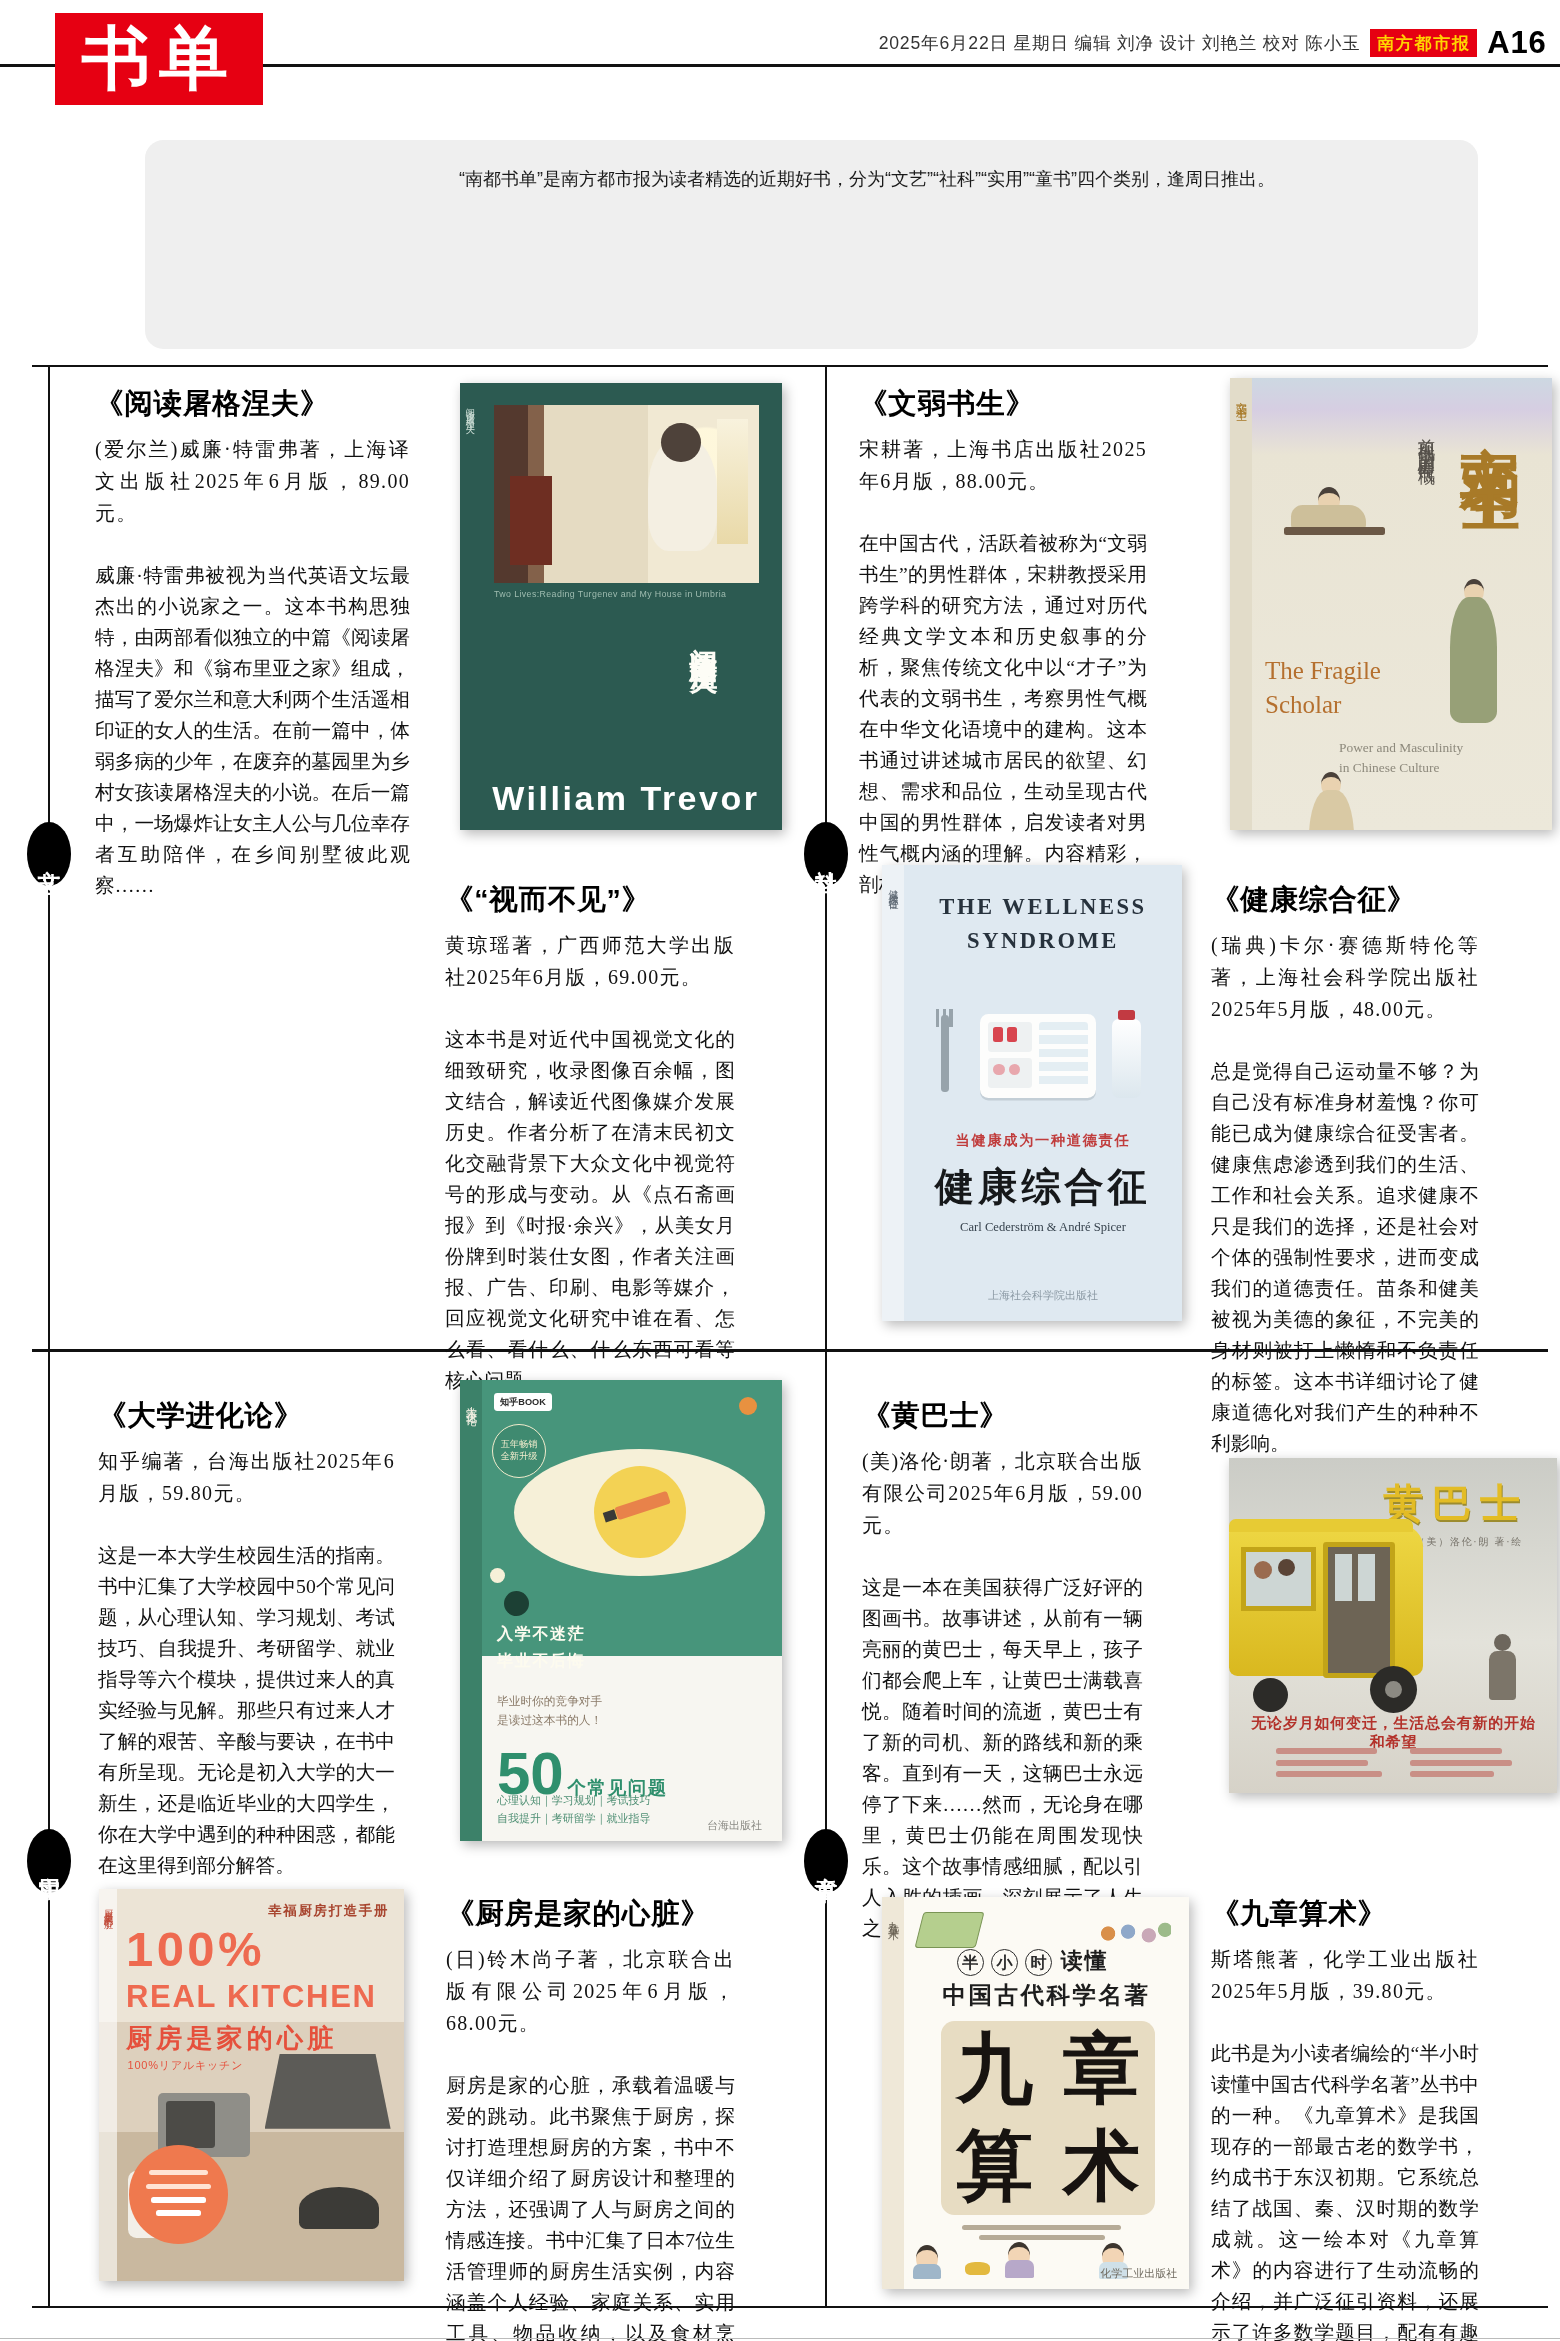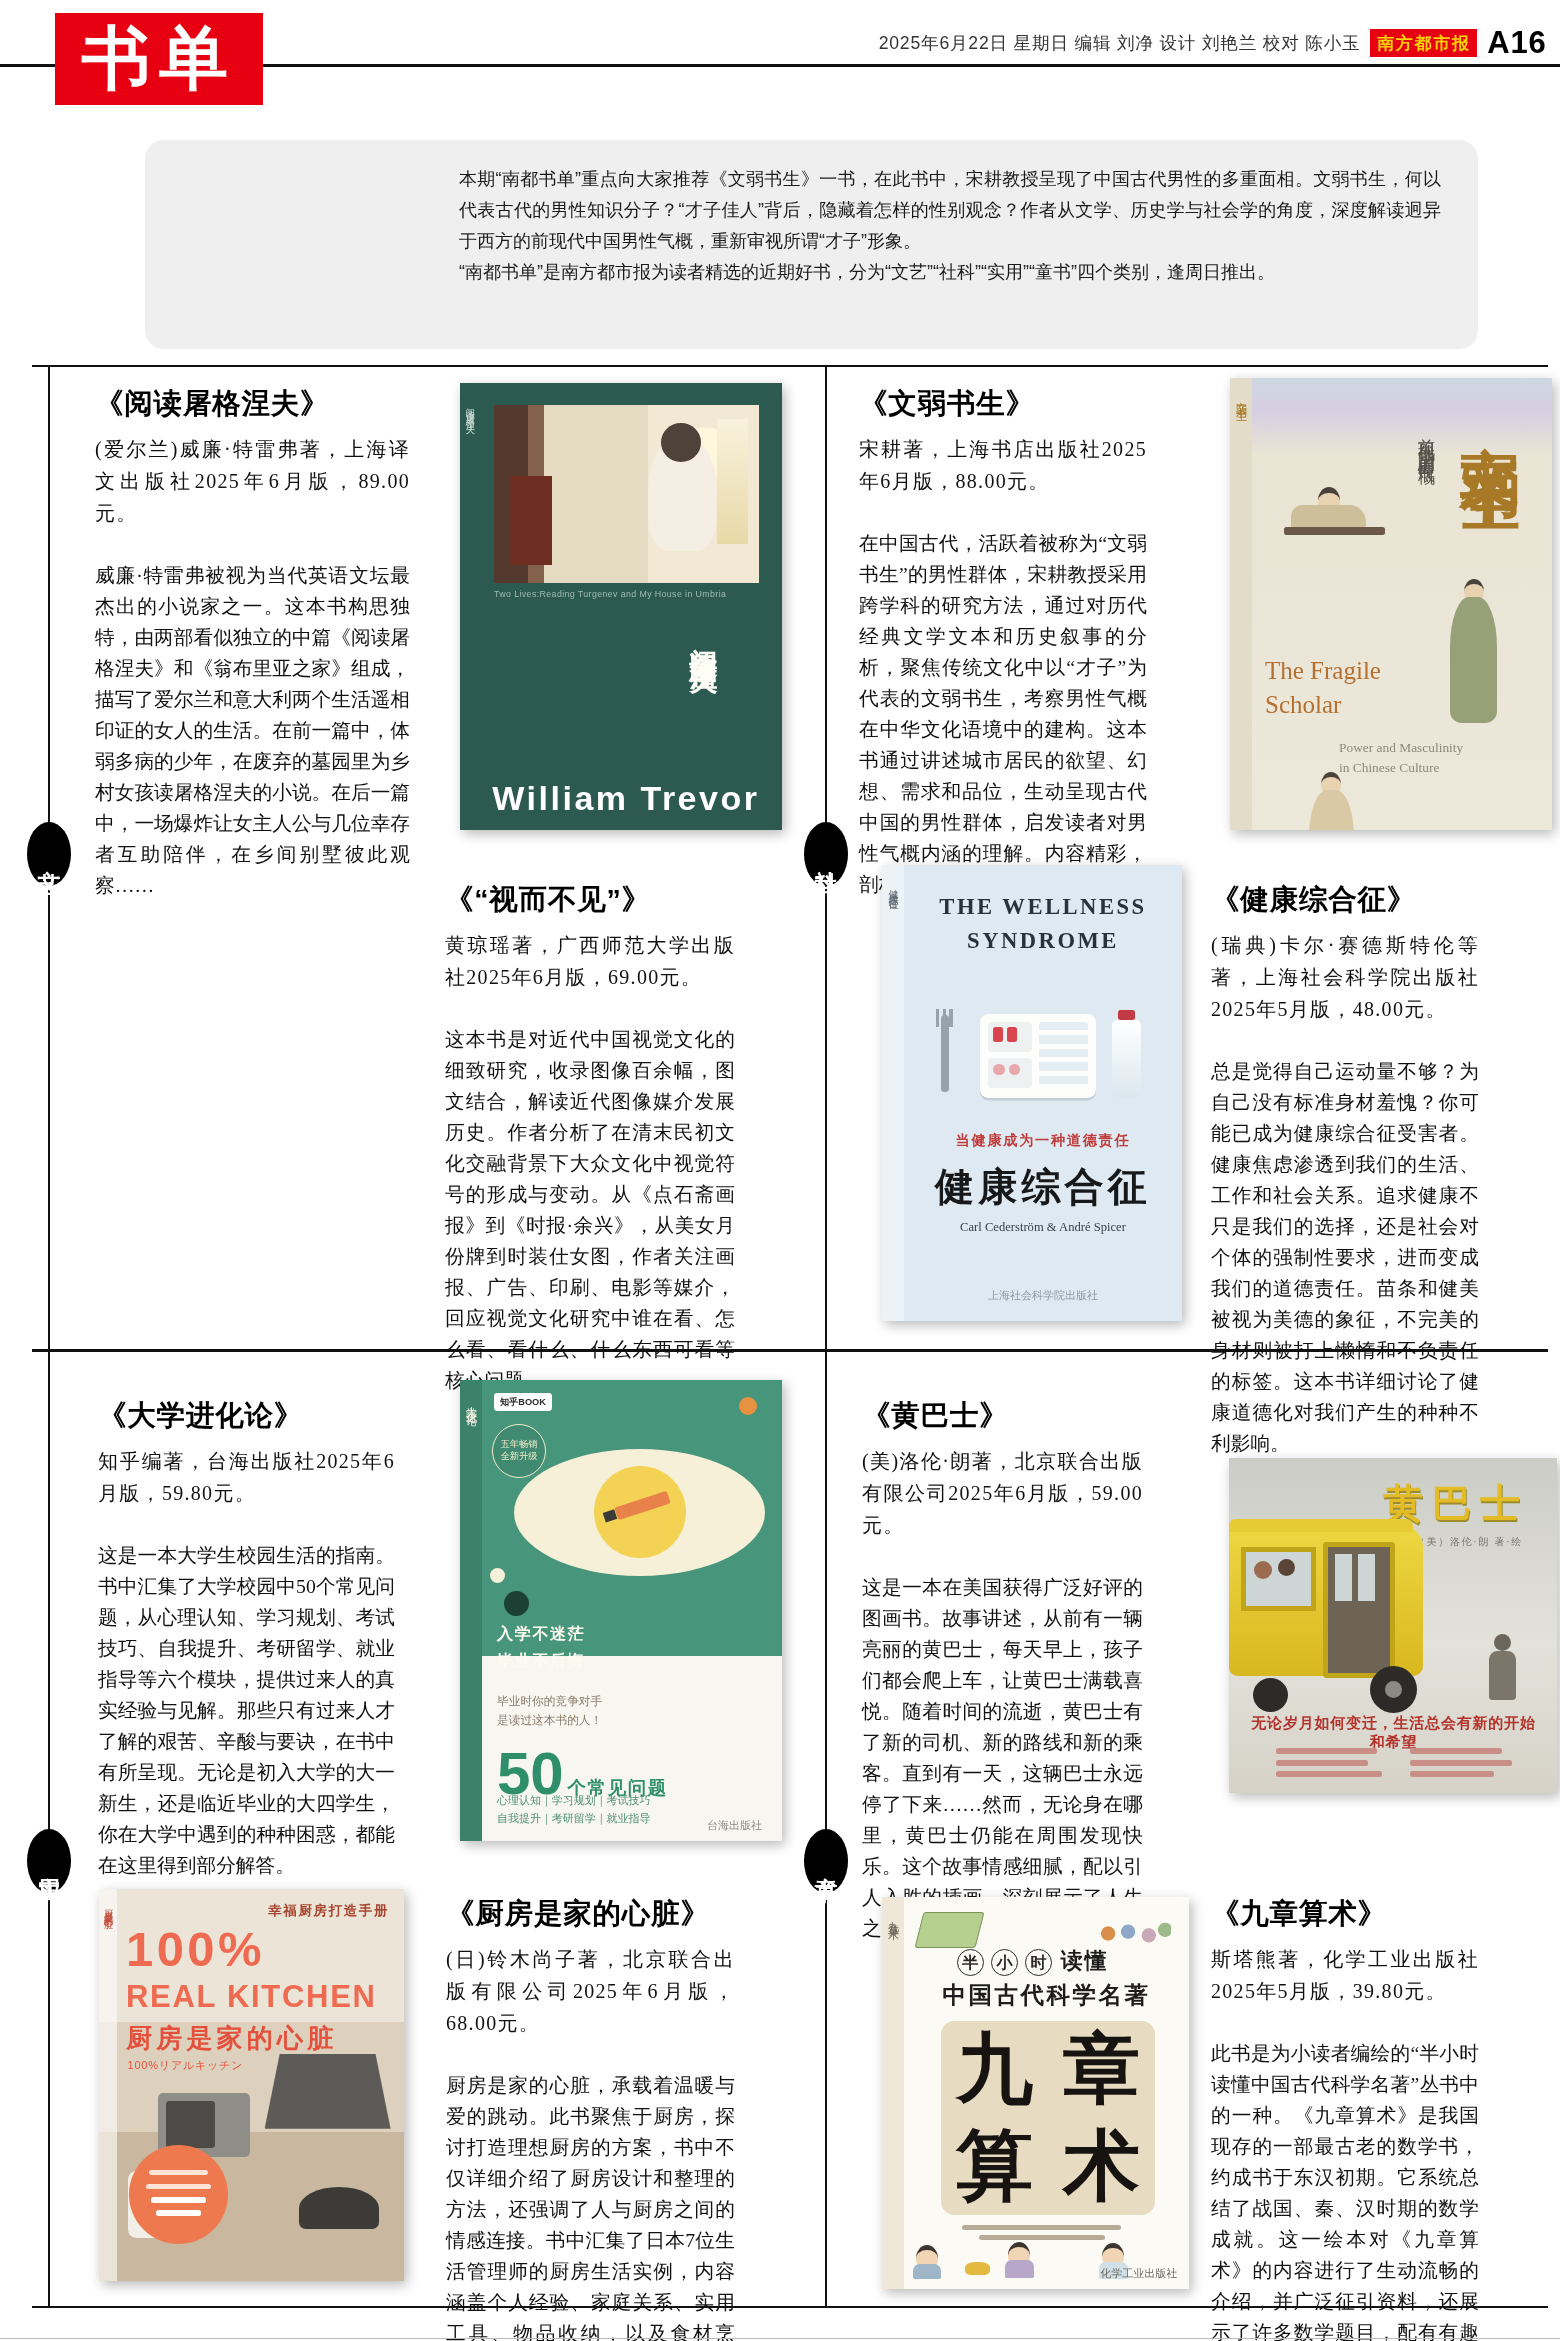--- a/index.html
+++ b/index.html
@@ -51,21 +51,20 @@
     <span>书单</span>
   </div>
   <div class="abs head-right">
     <span class="dateline">2025年6月22日 星期日 编辑 刘净 设计 刘艳兰 校对 陈小玉</span>
     <span class="paper-badge">南方都市报</span>
     <span class="pageno">A16</span>
   </div>
 
   <div class="abs intro-box"></div>
   <div class="abs intro-text">
-    <p>本期“南都书单”重点向大家推荐《文弱书生》一书，在此书中，宋耕教授呈现了中国古代男性的多重面相。文弱书生，何以代表古代的男性知识分子？“才子佳人”背后，隐藏着怎样的性别观念？作者从文学、历史学与社会学的角度，深度解读迥异于西方的前现代中国男性气概，重新审视所谓“才子”形象。</p>
     <p>“南都书单”是南方都市报为读者精选的近期好书，分为“文艺”“社科”“实用”“童书”四个类别，逢周日推出。</p>
   </div>
 
   <div class="abs hrule" style="left:32px;top:365px;width:1516px;height:1.7px;"></div>
   <div class="abs hrule" style="left:32px;top:1349px;width:1516px;height:3.4px;"></div>
   <div class="abs hrule" style="left:32px;top:2306px;width:1516px;height:1.7px;"></div>
   <div class="abs vrule" style="left:48px;top:365px;height:1941px;"></div>
   <div class="abs vrule" style="left:825px;top:365px;height:1941px;"></div>
 
   <div class="abs badge" style="left:27px;top:822px;">文艺</div>

